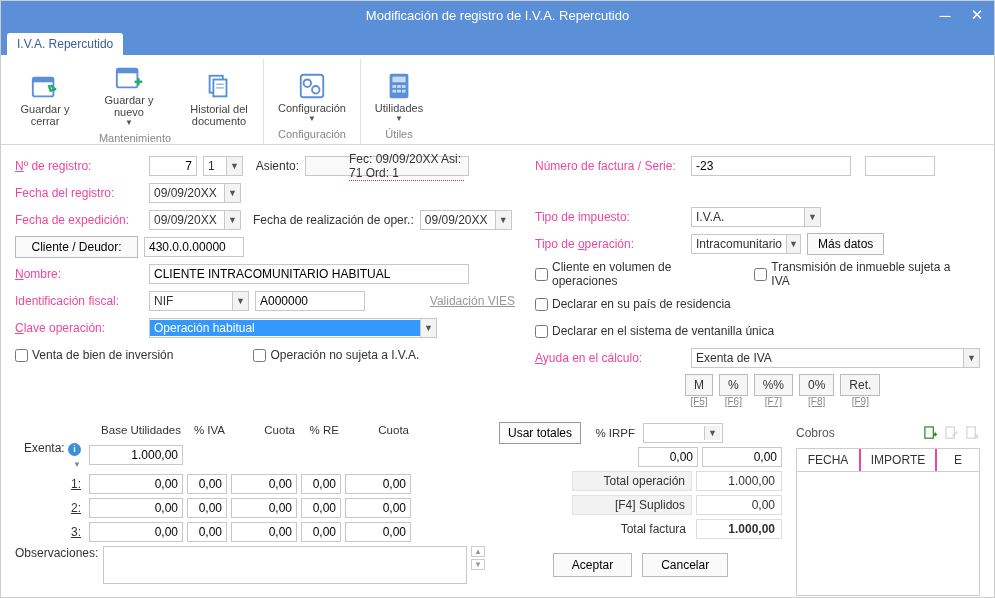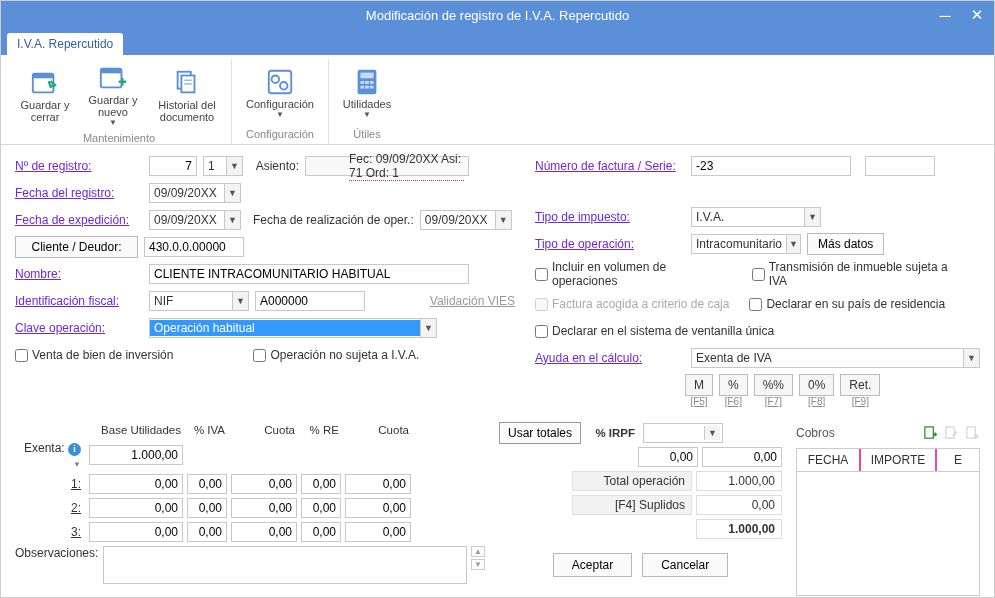--- a/index.html
+++ b/index.html
@@ -60,23 +60,23 @@
   }
   .ribbon-group {
     border-right: 1px solid #e2e2e2;
     padding: 0 8px;
     display: flex;
     flex-direction: column;
     align-items: center;
   }
   .ribbon-group-buttons {
     display: flex;
-    gap: 8px;
+    gap: 24px;
     flex: 1;
-    align-items: center;
+    align-items: flex-end;
   }
   .ribbon-btn {
     display: flex;
     flex-direction: column;
     align-items: center;
     width: 60px;
     cursor: pointer;
     padding: 3px 2px;
     text-align: center;
     font-size: 11px;
@@ -103,22 +103,21 @@
   .right-col { flex: 1; }
   .row {
     display: flex;
     align-items: center;
     margin-bottom: 5px;
     gap: 6px;
     min-height: 22px;
   }
   .lbl {
     width: 128px;
-    color: #6d28d9;
-    text-decoration: underline;
+    color: #ec4899;
   }
   input[type="text"], select, .readonly-box {
     border: 1px solid #c8c8c8;
     background: #fff;
     height: 20px;
     padding: 1px 4px;
     font-size: 12px;
     font-family: inherit;
   }
   .readonly-box { background:#f9f9f9; display:inline-flex; align-items:center; }
@@ -419,33 +418,29 @@
       <div class="sel-combo" style="width:110px;">
         <span class="val">Intracomunitario</span>
           <span class="arr">▼</span>
       </div>
       <button class="btn">Más datos</button>
     </div>
 
     <div class="row">
       <label class="chk">
         <input type="checkbox" style="">
-          <span>Incluir en volumen de operaciones</span>
+          <span>Cliente en volumen de operaciones</span>
       </label>
       <label class="chk">
         <input type="checkbox" style="">
           <span>Transmisión de inmueble sujeta a IVA</span>
       </label>
     </div>
 
     <div class="row">
-      <label class="chk disabled">
-        <input type="checkbox" disabled="" style="">
-          <span>Factura acogida a criterio de caja</span>
-      </label>
       <label class="chk">
         <input type="checkbox" style="">
           <span>Declarar en su país de residencia</span>
       </label>
     </div>
 
     <div class="row">
       <label class="chk">
         <input type="checkbox" style="">
           <span>Declarar en el sistema de ventanilla única</span>
@@ -536,41 +531,42 @@
       <div style="display:flex;flex-direction:column;gap:2px;">
         <span style="font-size:8px;color:#999;border:1px solid #ccc;width:14px;text-align:center;">▲</span>
         <span style="font-size:8px;color:#999;border:1px solid #ccc;width:14px;text-align:center;">▼</span>
       </div>
     </div>
   </div>
 
   <div class="grid-mid">
     <div class="grid-hdr" style="gap:6px;">
       <button class="use-totals">Usar totales</button>
-      <div style="width:50px;font-weight:bold;">% IRPF</div>
+      <div style="width:50px;">% IRPF</div>
       <div class="sel-combo" style="width:80px;">
         <span class="val"></span>
           <span class="arr">▼</span>
       </div>
     </div>
 
     <div class="grid-row" style="justify-content:flex-end;">
       <input class="cell-input" style="width: 60px;" value="0,00">
       <input class="cell-input" style="width: 80px;" value="0,00">
     </div>
 
     <div class="grid-row" style="justify-content:flex-end;">
       <div class="totals-lbl" style="width:120px;">Total operación</div>
       <div class="totals-val" style="width:86px;">1.000,00</div>
     </div>
     <div class="grid-row" style="justify-content:flex-end;">
       <div class="totals-lbl" style="width:120px;">[F4] Suplidos</div>
       <div class="totals-val" style="width:86px;">0,00</div>
     </div>
     <div class="grid-row" style="justify-content:flex-end;">
+      <div class="totals-lbl" style="width:120px;background:#fff;border:none;">Total factura</div>
       <div class="totals-val" style="width:86px;font-weight:600;">1.000,00</div>
     </div>
 
     <div class="dialog-btns">
       <button class="btn">Aceptar</button>
       <button class="btn">Cancelar</button>
     </div>
   </div>
 
   <div class="grid-right">

